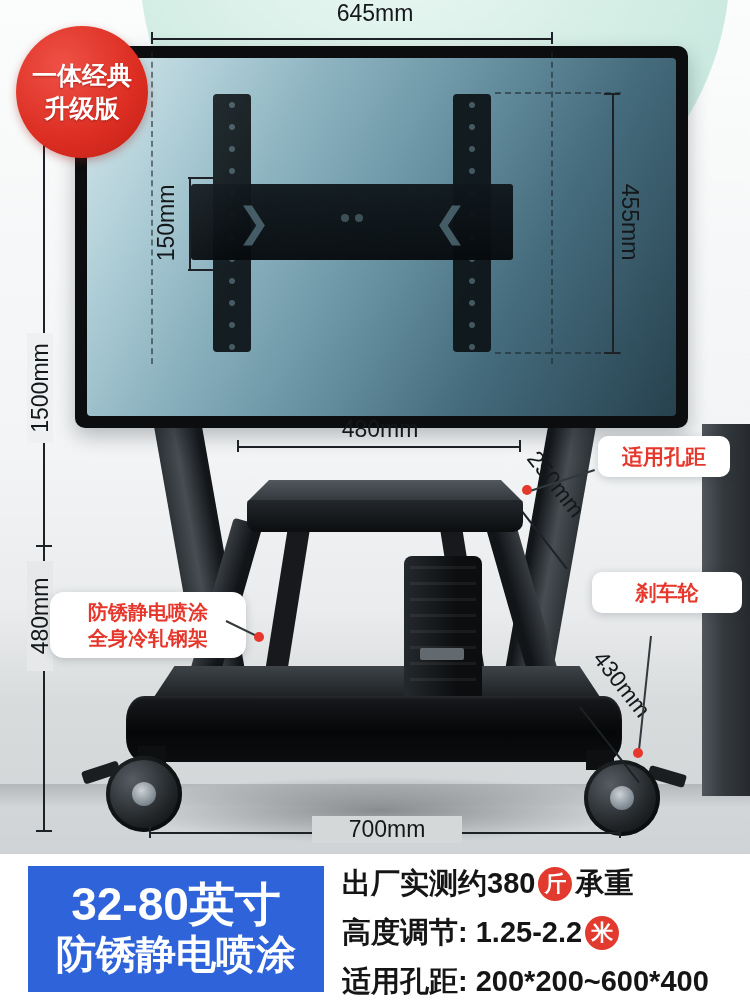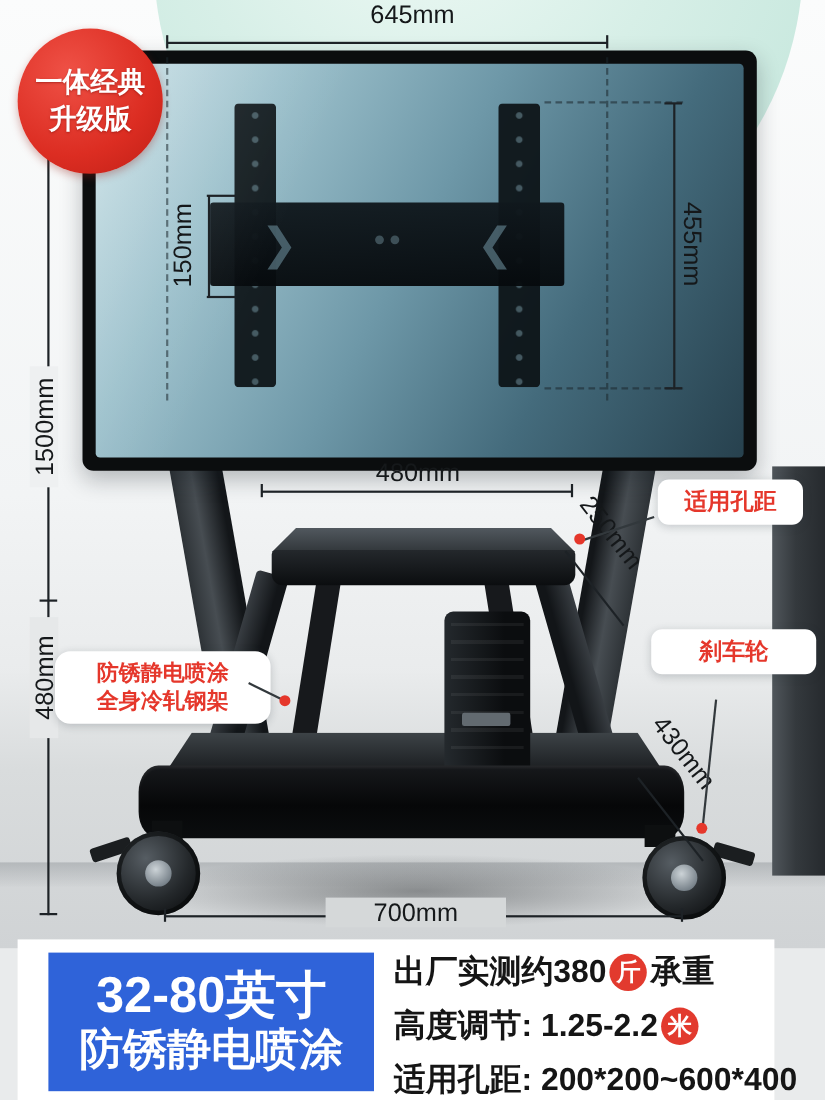--- a/index.html
+++ b/index.html
@@ -118,21 +118,21 @@
   #dim480-label{left:300px;top:416px;width:160px;}
 
   #dim250-label{left:501px;top:471px;}
   #dim250-line{left:514px;top:500px;width:86px;transform:rotate(52deg);transform-origin:left center;}
 
   #dim430-label{left:567px;top:671px;}
   #dim430-line{left:580px;top:706px;width:96px;transform:rotate(52deg);transform-origin:left center;}
 
   #dim700-line{left:150px;top:832px;width:470px;}
   #dim700-tl{left:149px;top:826px;} #dim700-tr{left:619px;top:826px;}
-  #dim700-label{left:296px;top:816px;width:164px;background:#d5d8d9;}
+  #dim700-label{left:312px;top:816px;width:150px;background:#d5d8d9;}
 
   
   .callout{position:absolute;background:#ffffff;border-radius:10px;z-index:8;
     box-shadow:0 2px 8px rgba(40,50,60,.22);color:#e5372b;font-weight:700;
     text-align:center;padding:7px 10px;line-height:1.3;font-size:21px;}
   .callout span{display:block;}
   .leader{position:absolute;background:#32383c;z-index:8;}
   .leader-dot{position:absolute;width:10px;height:10px;border-radius:50%;background:#e5372b;z-index:8;}
   #callout-tray{left:598px;top:436px;width:112px;}
   #tray-leader{left:530px;top:490px;width:68px;height:2px;transform:rotate(-18deg);transform-origin:left center;}
@@ -146,21 +146,21 @@
 
   
   #badge{left:16px;top:26px;width:132px;height:132px;border-radius:50%;z-index:9;
     background:radial-gradient(circle at 35% 30%,#ef5146,#dc2d22 60%,#bf1f16);
     display:flex;flex-direction:column;align-items:center;justify-content:center;gap:2px;
     box-shadow:0 3px 8px rgba(150,30,20,.35);}
   .badge-line{font-size:25px;font-weight:700;color:#fff;line-height:1.25;
     text-shadow:0 1px 2px rgba(120,10,5,.5);white-space:nowrap;}
 
   
-  #footer{left:16px;top:854px;width:688px;height:146px;background:#ffffff;z-index:10;}
+  #footer{left:0;top:854px;width:750px;height:146px;background:#ffffff;z-index:10;}
   #size-box{position:absolute;left:28px;top:12px;width:296px;height:126px;background:#2f63d9;
     display:flex;flex-direction:column;align-items:center;justify-content:center;color:#fff;}
   #size-line1{font-size:46px;font-weight:800;line-height:1.1;white-space:nowrap;}
   #size-line2{font-size:40px;font-weight:800;line-height:1.25;white-space:nowrap;}
   #specs{position:absolute;left:342px;top:10px;display:flex;flex-direction:column;gap:9px;}
   .spec-row{display:flex;align-items:center;font-size:29px;font-weight:600;color:#151515;white-space:nowrap;}
   .unit-circle{width:34px;height:34px;border-radius:50%;background:#e23a2e;color:#fff;font-size:22px;
     font-weight:700;display:flex;align-items:center;justify-content:center;margin:0 3px;flex:0 0 auto;}
 </style>
 </head>

